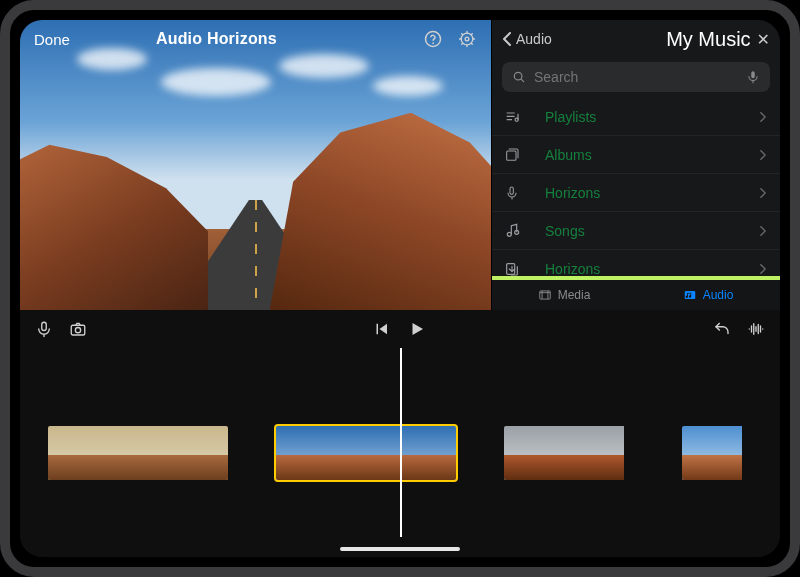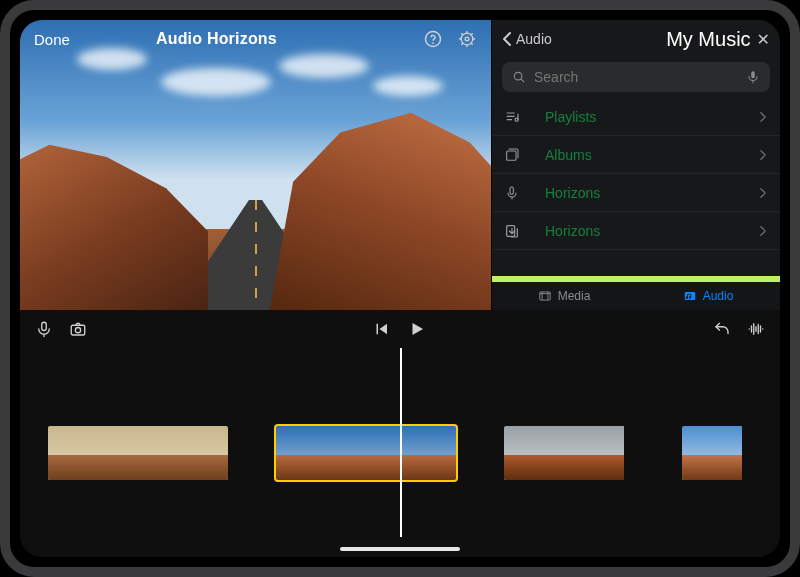--- a/index.html
+++ b/index.html
@@ -33,21 +33,21 @@
   .back { display: flex; align-items: center; gap: 4px; color: #c9c9c9; font-size: 14px; cursor: pointer; }
   .panel-title { flex: 1; text-align: right; font-weight: 400; font-size: 20px; color: #fff; margin-left: -48px; }
   .close-x { color: #c9c9c9; cursor: pointer; font-size: 16px; }
   .search { margin: 4px 10px 6px; height: 30px; background: #2a2b2d; border-radius: 8px; display: flex; align-items: center; padding: 0 10px; gap: 8px; color: #8a8b8d; }
   .search input { flex: 1; background: transparent; border: 0; outline: 0; color: #ddd; font-size: 14px; }
   .mic { color: #8a8b8d; }
   .list { flex: 1; overflow: hidden; }
   .row { display: flex; align-items: center; height: 38px; padding: 0 12px; gap: 25px; color: #15803d; font-size: 14px; border-bottom: 1px solid #232426; cursor: pointer; }
   .row svg { width: 16px; height: 16px; color: #9a9b9d; }
   .row .chev { margin-left: auto; color: #666; width: 10px; height: 10px; }
-  .panel-tabs { height: 34px; display: flex; border-top: 6px solid #bef264; background: #141517; }
+  .panel-tabs { height: 34px; display: flex; border-top: 4px solid #bef264; background: #141517; }
   .ptab { flex: 1; display: flex; align-items: center; justify-content: center; gap: 6px; font-size: 12px; color: #8a8b8d; cursor: pointer; }
   .ptab.active { color: #0a84ff; }
   .ptab svg { width: 14px; height: 14px; }
   
   .bottom { flex: 1; background: #0f0f10; display: flex; flex-direction: column; position: relative; }
   .controls { height: 38px; display: flex; align-items: center; padding: 0 14px; gap: 14px; color: #c7c8ca; }
   .controls .center { position: absolute; left: 50%; transform: translateX(-50%); display: flex; align-items: center; gap: 14px; }
   .controls .right { margin-left: auto; display: flex; align-items: center; gap: 14px; }
   .controls svg { width: 18px; height: 18px; }
   .track-area { flex: 1; position: relative; overflow: hidden; }
@@ -163,20 +163,31 @@
                 <rect x="9" y="3" width="5" height="11" rx="2.5"></rect>
                 <path d="M6 12a6 6 0 0012 0M12 18v3" stroke-linecap="round"></path>
               </svg>
             <span>Horizons</span>
             <svg class="chev" viewBox="0 0 10 14">
                 <path d="M2 1l6 6-6 6" fill="none" stroke="currentColor" stroke-width="2" stroke-linecap="round" stroke-linejoin="round"></path>
               </svg>
           </div>
           <div class="row">
             <svg viewBox="0 0 24 24" fill="none" stroke="currentColor" stroke-width="1.8">
+                <circle cx="8" cy="17" r="3"></circle>
+                <path d="M11 17V4l8-2v12"></path>
+                <circle cx="19" cy="14" r="3"></circle>
+              </svg>
+            <span>Songs</span>
+            <svg class="chev" viewBox="0 0 10 14">
+                <path d="M2 1l6 6-6 6" fill="none" stroke="currentColor" stroke-width="2" stroke-linecap="round" stroke-linejoin="round"></path>
+              </svg>
+          </div>
+          <div class="row">
+            <svg viewBox="0 0 24 24" fill="none" stroke="currentColor" stroke-width="1.8">
                 <rect x="4" y="4" width="12" height="16" rx="1.5"></rect>
                 <path d="M20 8v12a1 1 0 01-1 1h-9"></path>
                 <path d="M12 8v8M8 12l4 4 4-4" stroke-linecap="round" stroke-linejoin="round"></path>
               </svg>
             <span>Horizons</span>
             <svg class="chev" viewBox="0 0 10 14">
                 <path d="M2 1l6 6-6 6" fill="none" stroke="currentColor" stroke-width="2" stroke-linecap="round" stroke-linejoin="round"></path>
               </svg>
           </div>
         </div>

